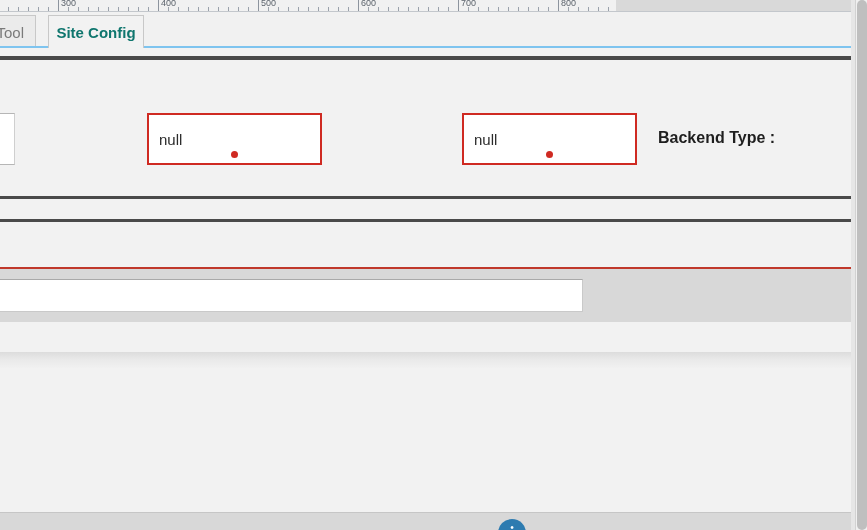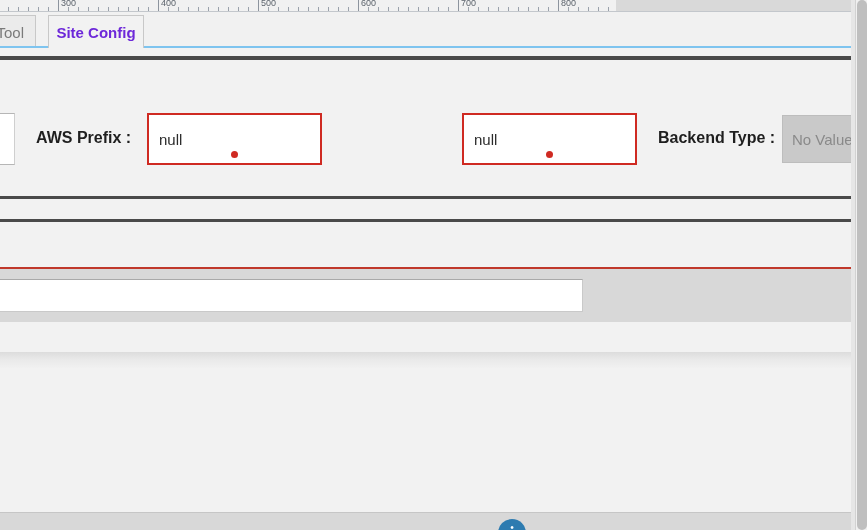--- a/index.html
+++ b/index.html
@@ -94,21 +94,21 @@
     width: 84px;
     color: #7a7a7a;
     padding-left: 14px;
     justify-content: flex-end;
     padding-right: 11px;
   }
   .tab.active {
     left: 48px;
     width: 96px;
     background: #f2f2f2;
-    color: #6d28d9;
+    color: #0f766e;
     font-weight: bold;
     border-color: #c8c8c8;
     z-index: 3;
   }
   .tab-rest {
     position: absolute;
     left: 144px;
     top: 3px;
     width: 711px;
     height: 33px;
@@ -352,35 +352,31 @@
     </div>
   </div>
   <div class="tabbar-underline"></div>
 
   <div class="hsep" style="top:56px; height:4px;"></div>
 
   <div class="form-row">
 
     <div class="input-plain" style="left:-14px; top:53px; width:29px; height:52px;"></div>
 
-    <div class="field-label" style="left:36px; top:68px;">AWS Prefix :</div>
     <div class="text-input" style="left:147px; top:53px; width:175px; height:52px;">
       <span>null</span>
       <span class="input-dot" style="left:82px; top:36px;"></span>
     </div>
 
     <div class="text-input" style="left:462px; top:53px; width:175px; height:52px;">
       <span>null</span>
       <span class="input-dot" style="left:82px; top:36px;"></span>
     </div>
 
     <div class="field-label" style="left:658px; top:68px;">Backend Type :</div>
-    <div class="input-disabled" style="left:782px; top:55px; width:84px; height:48px;">
-      <span>No Value</span>
-    </div>
   </div>
 
   <div class="band-light" style="top:192px; height:5px;"></div>
   <div class="hsep" style="top:196px; height:3px;"></div>
   <div class="band-light" style="top:199px; height:20px;"></div>
   <div class="hsep" style="top:219px; height:3px;"></div>
   <div class="band-light" style="top:222px; height:46px;"></div>
 
   <div class="redline" style="top:267px;"></div>
 

